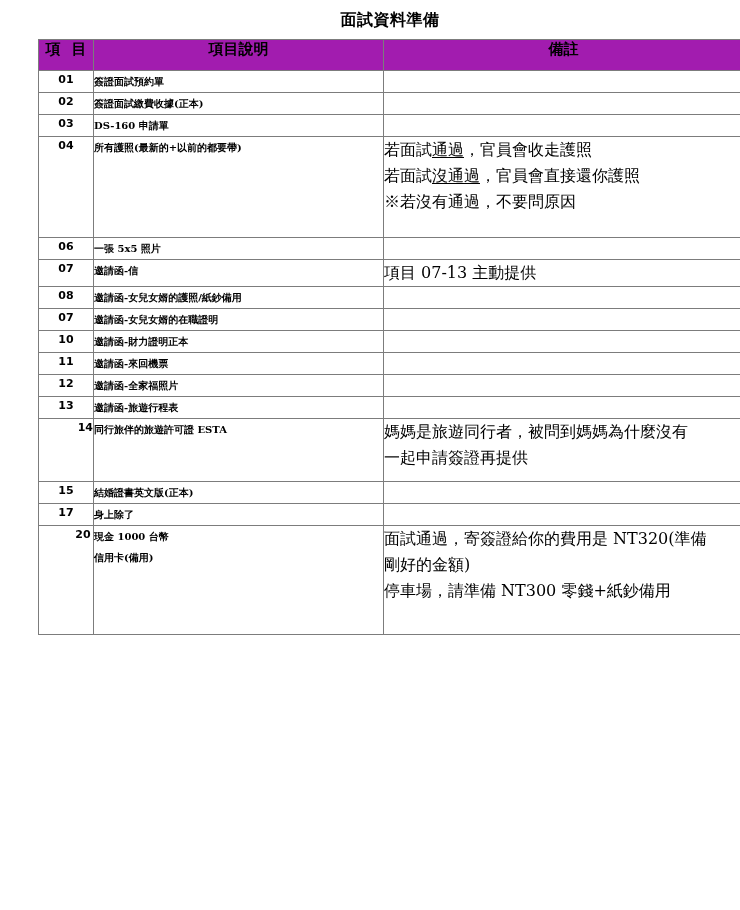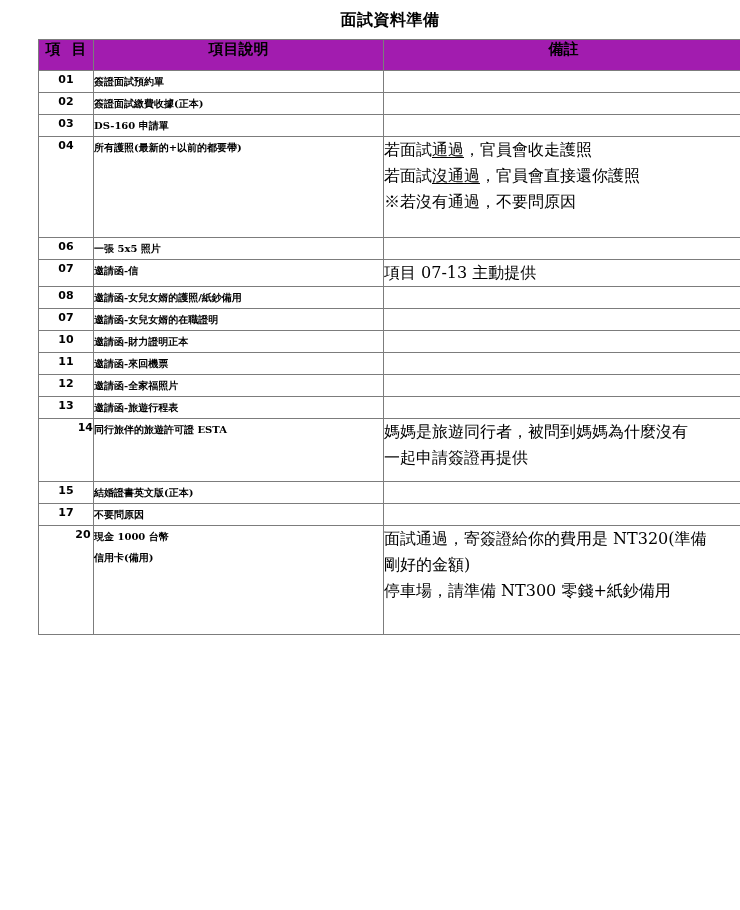--- a/index.html
+++ b/index.html
@@ -213,21 +213,21 @@
               <span class="note-line">一起申請簽證再提供</span>
             </td>
           </tr>
           <tr>
             <td class="cell-no">15</td>
             <td class="cell-desc">結婚證書英文版(正本)</td>
             <td class="cell-note"></td>
           </tr>
           <tr>
             <td class="cell-no">17</td>
-            <td class="cell-desc">不要問原因</td>
+            <td class="cell-desc">身上除了</td>
             <td class="cell-note"></td>
           </tr>
           <tr class="r-tall-20">
             <td class="cell-no">20</td>
             <td class="cell-desc">現金 1000 台幣
 信用卡(備用)</td>
             <td class="cell-note">
               <span class="note-line">面試通過，寄簽證給你的費用是 NT320(準備</span>
               <span class="note-line">剛好的金額)</span>
               <span class="note-line">停車場，請準備 NT300 零錢+紙鈔備用</span>

